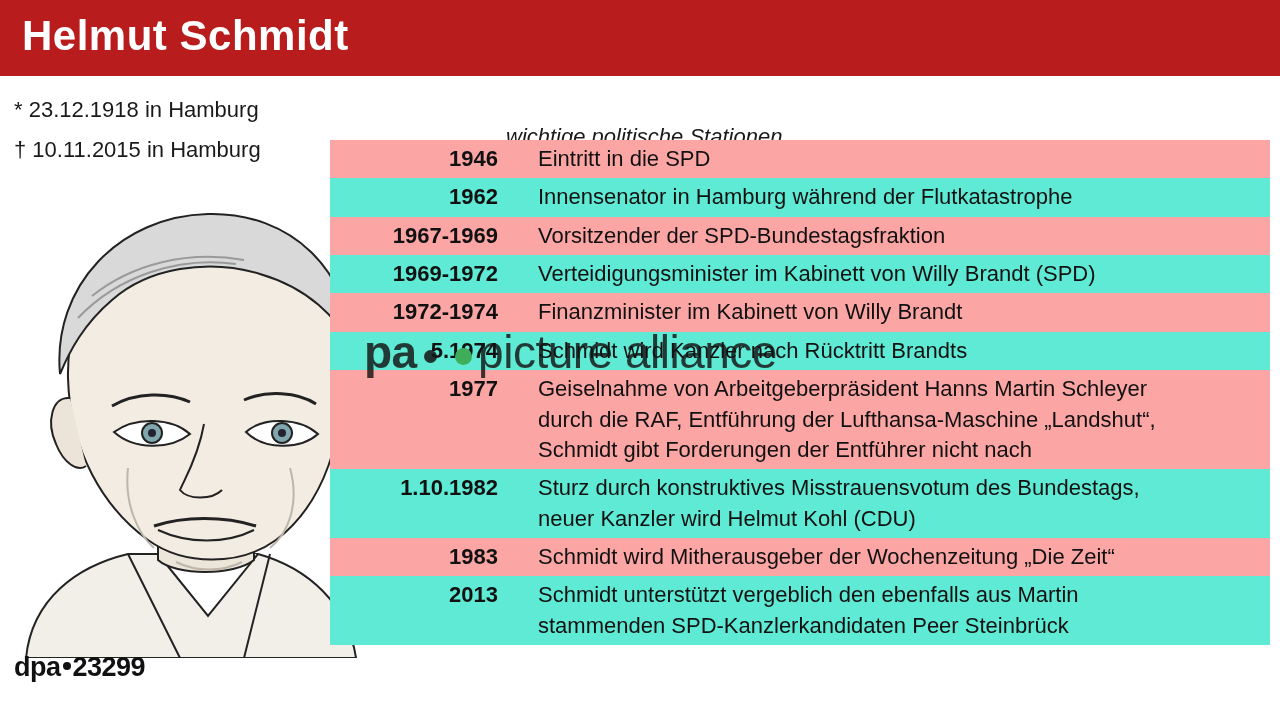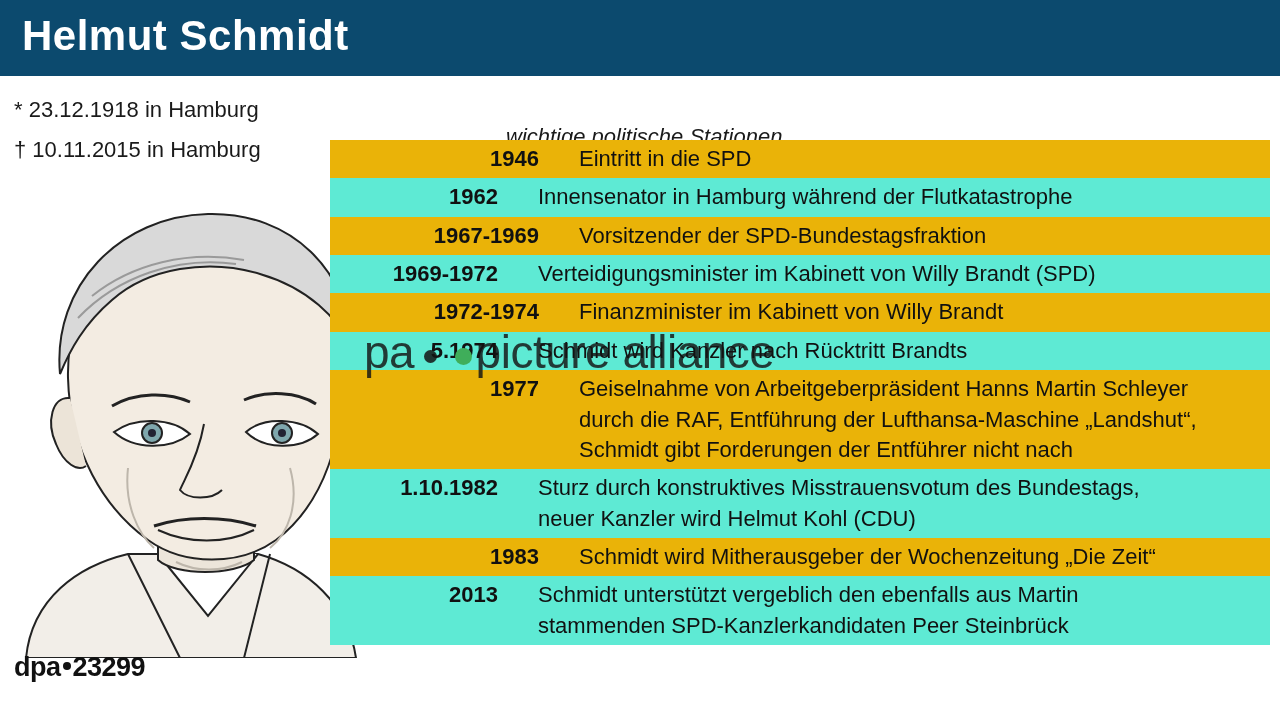--- a/index.html
+++ b/index.html
@@ -16,21 +16,21 @@
     height: 712px;
     background: #ffffff;
   }
 
   
   .header {
     position: absolute;
     left: 0; top: 0;
     width: 1280px;
     height: 76px;
-    background: #0c4a6e;
+    background: #b91c1c;
   }
   .header-title {
     position: absolute;
     left: 22px;
     top: 12px;
     color: #ffffff;
     font-size: 42px;
     font-weight: bold;
     letter-spacing: 0.5px;
   }
@@ -92,21 +92,21 @@
     position: absolute;
     left: 330px;
     top: 140px;
     width: 940px;
   }
   .row {
     display: flex;
     align-items: flex-start;
     background: #5eead4;
   }
-  .row.alt { background: #eab308; padding-left: 41px; }
+  .row.alt { background: #fca5a5; }
   .row .year {
     width: 178px;
     flex: 0 0 178px;
     text-align: right;
     padding: 4px 10px 4px 0;
     font-size: 22px;
     font-weight: bold;
     color: #111111;
     white-space: nowrap;
     line-height: 1.38;
@@ -131,21 +131,21 @@
   .wm-text {
     position: absolute;
     left: 364px;
     top: 325px;
     font-size: 46px;
     color: rgba(20,20,20,0.82);
     letter-spacing: -0.5px;
     white-space: nowrap;
     font-family: "Liberation Sans", sans-serif;
   }
-  .wm-text .bold { font-weight: normal; }
+  .wm-text .bold { font-weight: bold; }
   .wm-dot-dark {
     position: absolute;
     left: 424px; top: 350px;
     width: 13px; height: 13px;
     border-radius: 50%;
     background: rgba(20,20,20,0.85);
   }
   .wm-dot-green {
     position: absolute;
     left: 455px; top: 348px;

